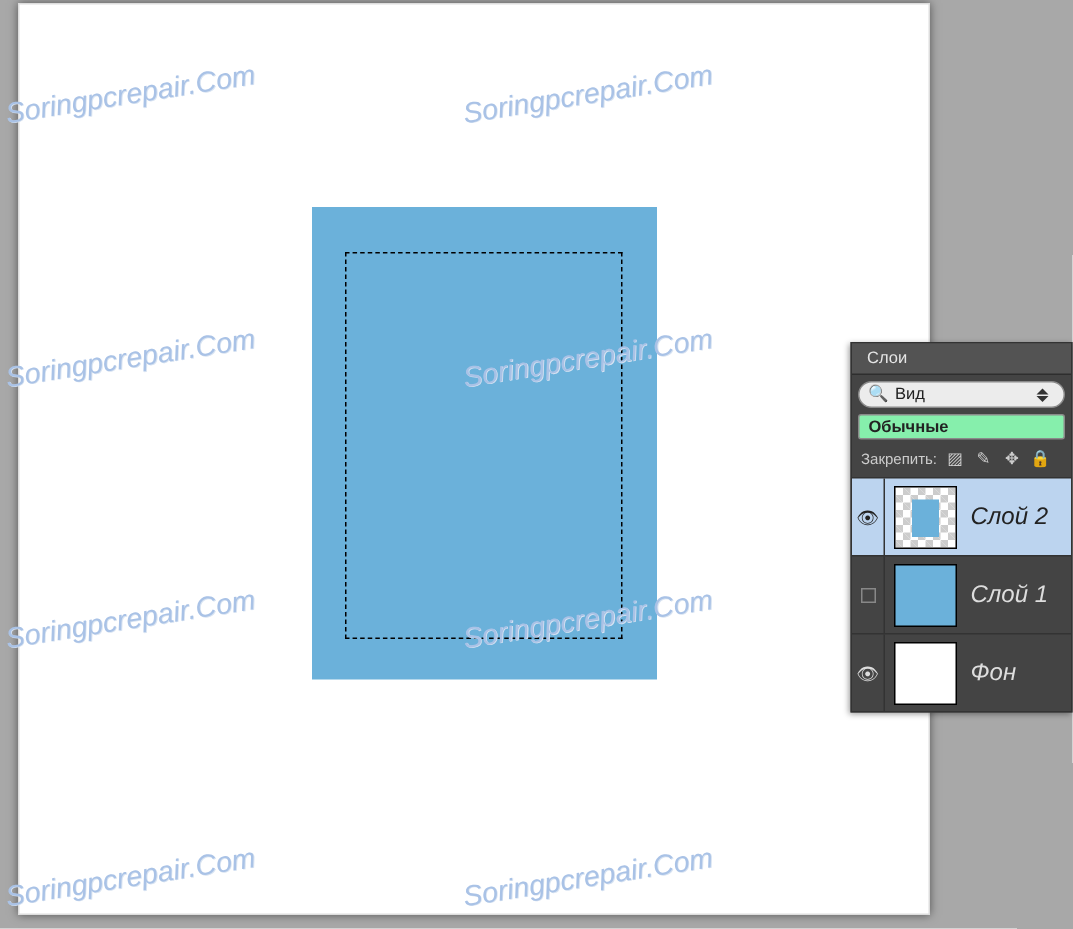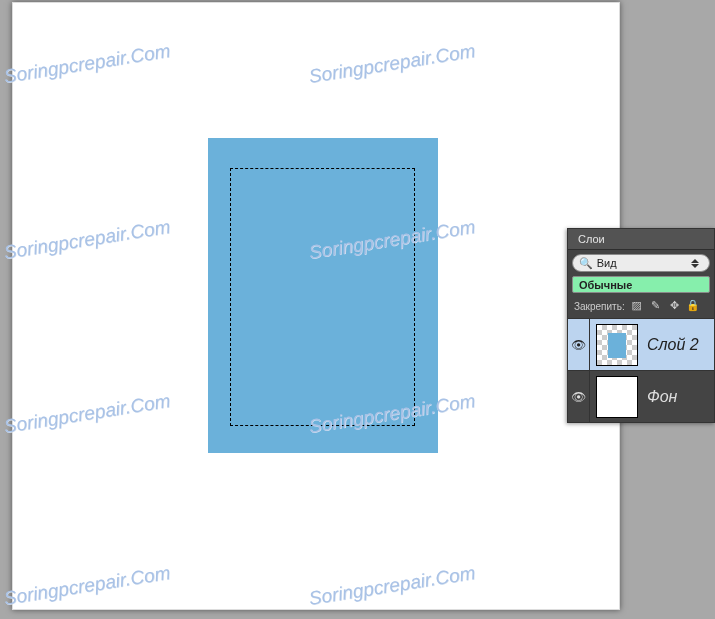--- a/index.html
+++ b/index.html
@@ -242,20 +242,29 @@
         <span>👁</span>
       </div>
       <div class="thumb-wrap">
         <div class="thumb checker">
             <div class="blue-mini"></div>
           </div>
       </div>
       <div class="layer-name">Слой 2</div>
     </div>
 
+    <div class="layer-row">
+      <div class="vis">
+        <span class="empty-box"></span>
+      </div>
+      <div class="thumb-wrap">
+        <div class="thumb solid-blue"></div>
+      </div>
+      <div class="layer-name">Слой 1</div>
+    </div>
 
     <div class="layer-row">
       <div class="vis">
         <span>👁</span>
       </div>
       <div class="thumb-wrap">
         <div class="thumb"></div>
       </div>
       <div class="layer-name">Фон</div>
     </div>

